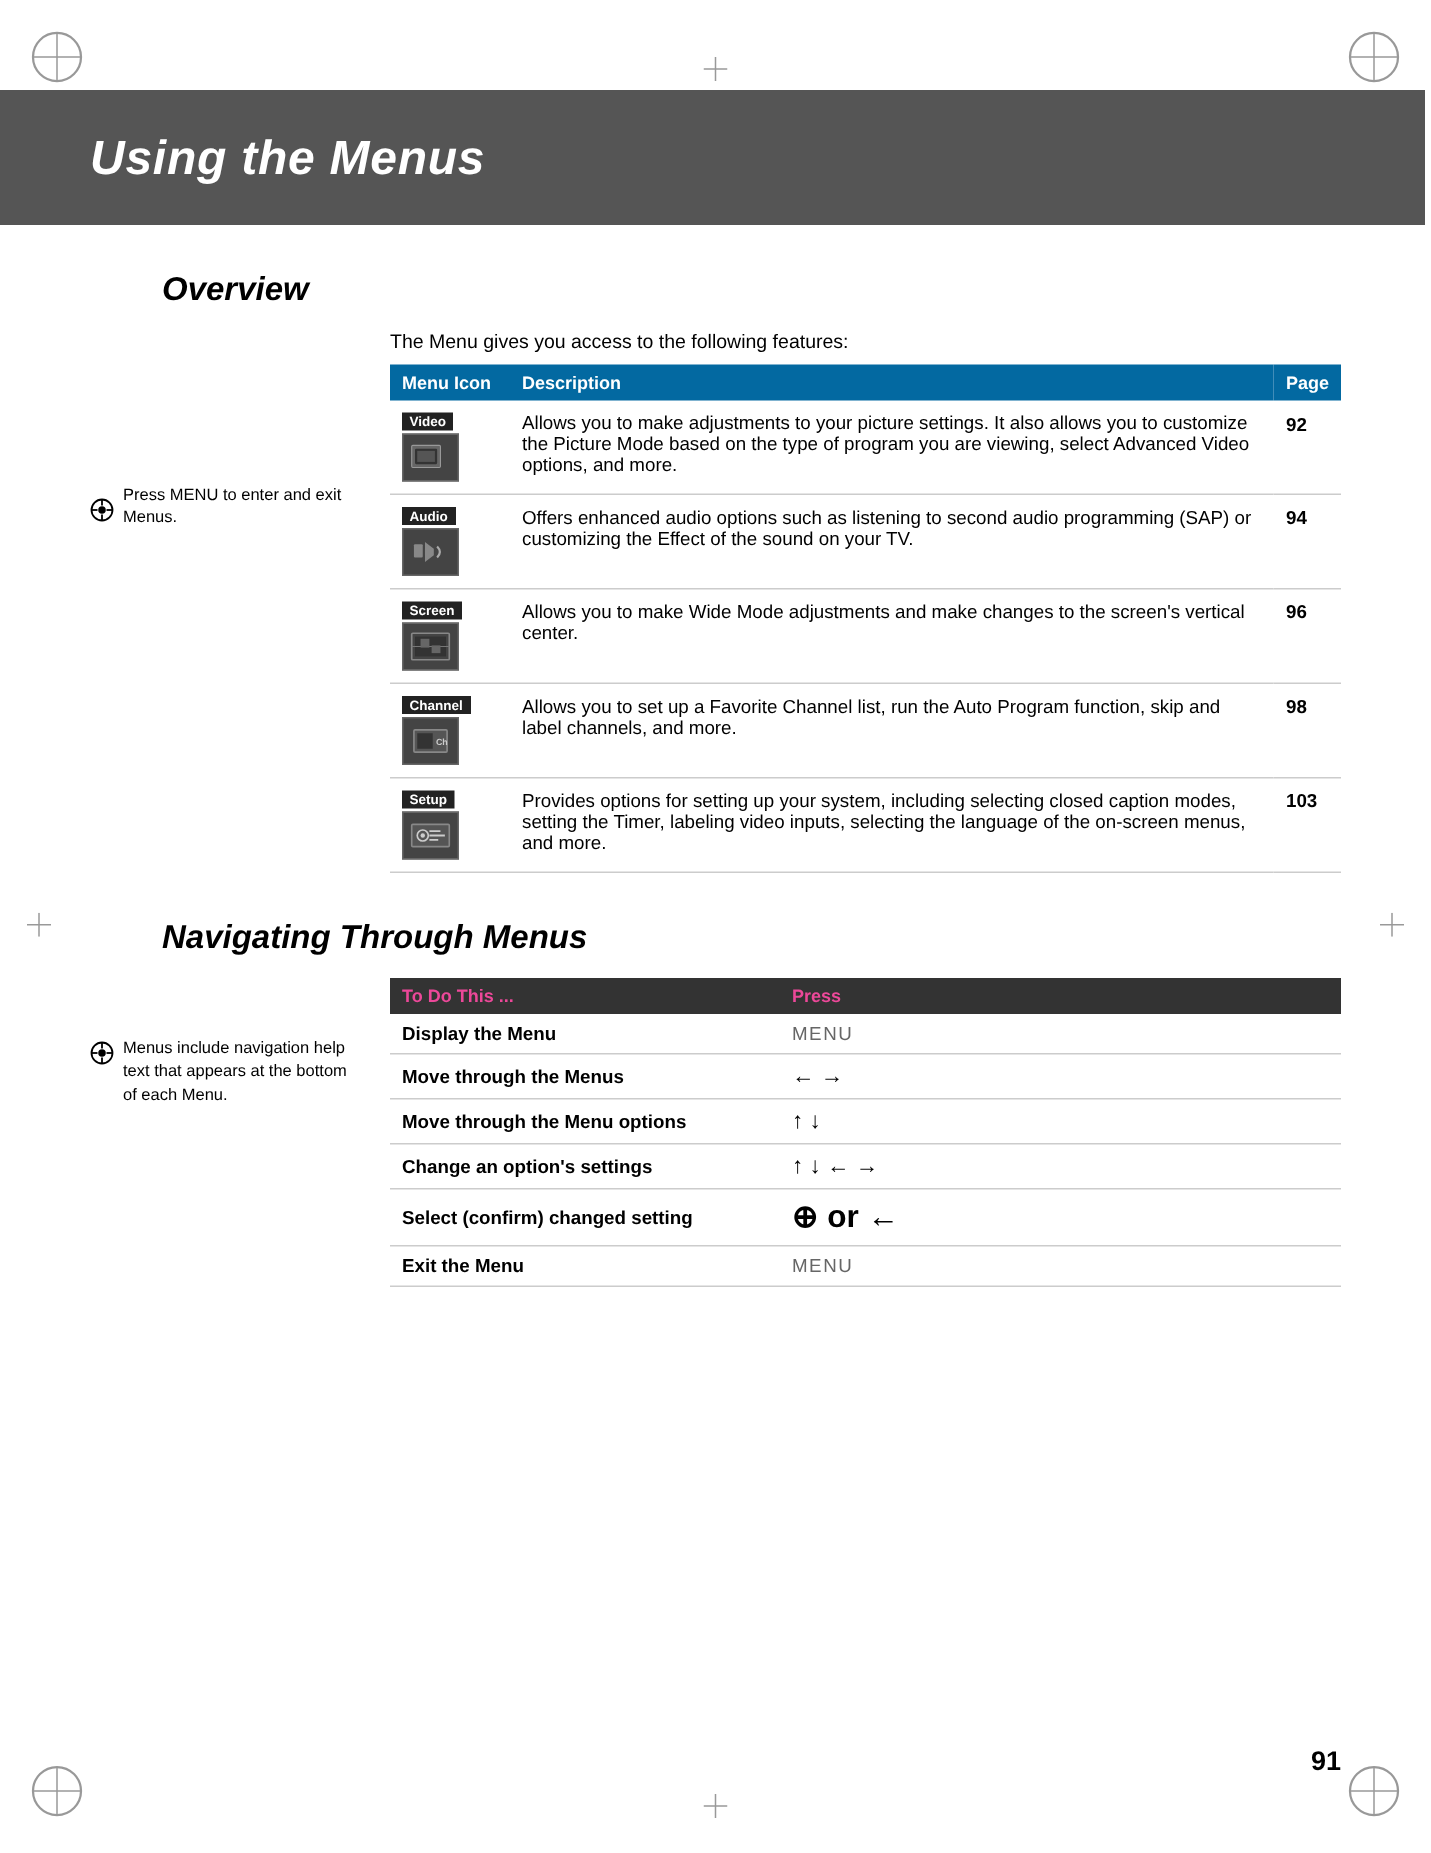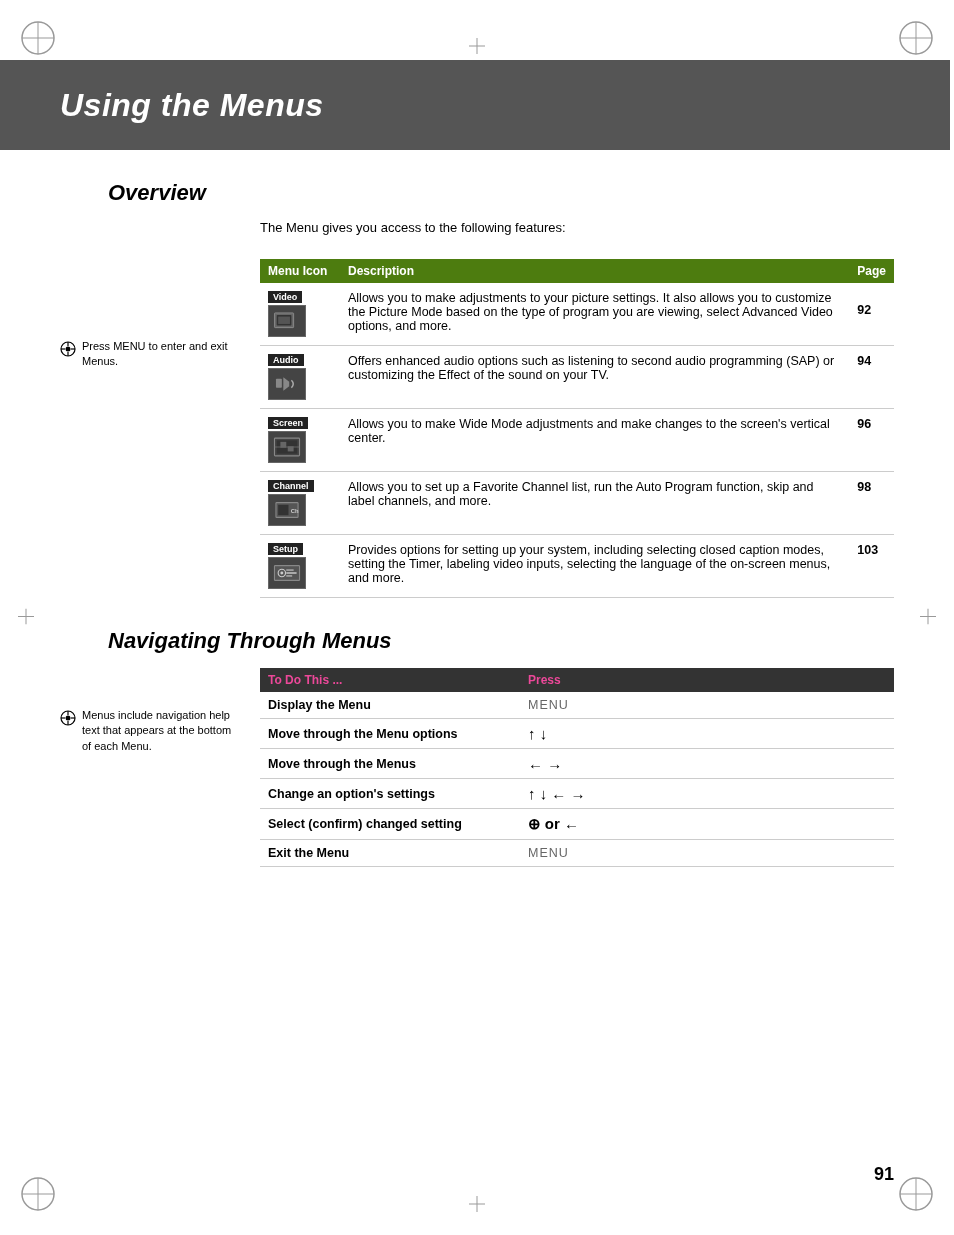--- a/index.html
+++ b/index.html
@@ -49,50 +49,50 @@
       color: #000;
       margin-bottom: 14px;
       margin-top: 10px;
       margin-left: 48px;
     }
 
     
     .intro-text {
       font-size: 13px;
       margin-left: 200px;
-      margin-bottom: 24px;
+      margin-bottom: 8px;
     }
 
     
     .overview-layout {
       display: flex;
       gap: 0;
     }
     .overview-sidebar {
       width: 200px;
       flex-shrink: 0;
       padding-top: 80px;
       padding-right: 20px;
     }
     .overview-sidebar .sidebar-note {
       font-size: 11px;
       line-height: 1.4;
       display: flex;
-      align-items: flex-start;
+      align-items: flex-end;
       gap: 6px;
     }
 
     
     .overview-table {
       flex: 1;
       border-collapse: collapse;
       font-size: 12.5px;
     }
     .overview-table thead tr {
-      background: #4d7c0f;
+      background: #0369a1;
       color: #fff;
     }
     .overview-table thead th {
       padding: 5px 8px;
       text-align: left;
       font-weight: bold;
       font-size: 12px;
     }
     .overview-table tbody tr {
       border-bottom: 1px solid #ccc;
@@ -309,21 +309,21 @@
       <div class="icon-image-box">
         <svg viewBox="0 0 38 30" fill="none" xmlns="http://www.w3.org/2000/svg">
     <rect x="2" y="4" width="26" height="20" rx="1" fill="#666" stroke="#999" stroke-width="1"></rect>
     <rect x="5" y="7" width="20" height="14" rx="1" fill="#333"></rect>
     <rect x="7" y="9" width="16" height="10" fill="#555"></rect>
   </svg>
       </div>
     </div>
   </td>
               <td>Allows you to make adjustments to your picture settings. It also allows you to customize the Picture Mode based on the type of program you are viewing, select Advanced Video options, and more.</td>
-              <td style="font-weight: bold; vertical-align: top; padding-top: 20px;">92</td>
+              <td style="font-weight: bold; vertical-align: top; padding-top: 9px;">92</td>
             </tr>
             <tr>
               <td>
     <div class="icon-cell">
       <span class="icon-label-box">Audio</span>
       <div class="icon-image-box">
         <svg viewBox="0 0 38 30" fill="none" xmlns="http://www.w3.org/2000/svg">
     <rect x="4" y="8" width="8" height="12" rx="1" fill="#888"></rect>
     <path d="M14 6 L14 24 L22 18 L22 12 Z" fill="#888"></path>
     <path d="M25 10 Q30 15 25 20" stroke="#aaa" stroke-width="2" fill="none"></path>
@@ -419,34 +419,34 @@
             <th>To Do This ...</th>
             <th>Press</th>
           </tr>
         </thead>
         <tbody id="nav-tbody">
         <tr>
               <td>Display the Menu</td>
               <td style="color: rgb(102, 102, 102); font-weight: normal; letter-spacing: 1px;">MENU</td>
             </tr>
             <tr>
+              <td>Move through the Menus</td>
+              <td style="font-size: 15px;">← →</td>
+            </tr>
+            <tr>
               <td>Move through the Menu options</td>
               <td style="font-size: 15px;">↑ ↓</td>
             </tr>
             <tr>
-              <td>Move through the Menus</td>
-              <td style="font-size: 15px;">← →</td>
-            </tr>
-            <tr>
               <td>Change an option's settings</td>
               <td style="font-size: 15px;">↑ ↓ ← →</td>
             </tr>
             <tr>
               <td>Select (confirm) changed setting</td>
-              <td style="font-size: 15px;">⊕ or ←</td>
+              <td style="font-size: 21px;">⊕ or ←</td>
             </tr>
             <tr>
               <td>Exit the Menu</td>
               <td style="color: rgb(102, 102, 102); font-weight: normal; letter-spacing: 1px;">MENU</td>
             </tr>
           </tbody>
       </table>
     </div>
   </div>
 

